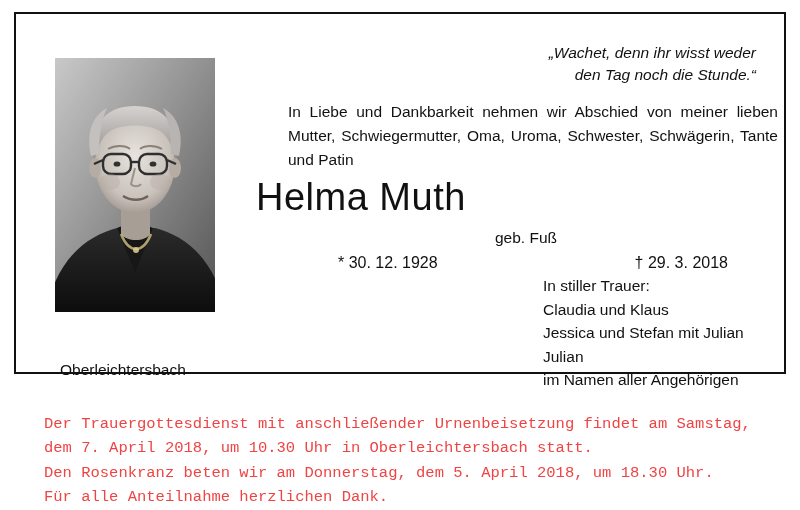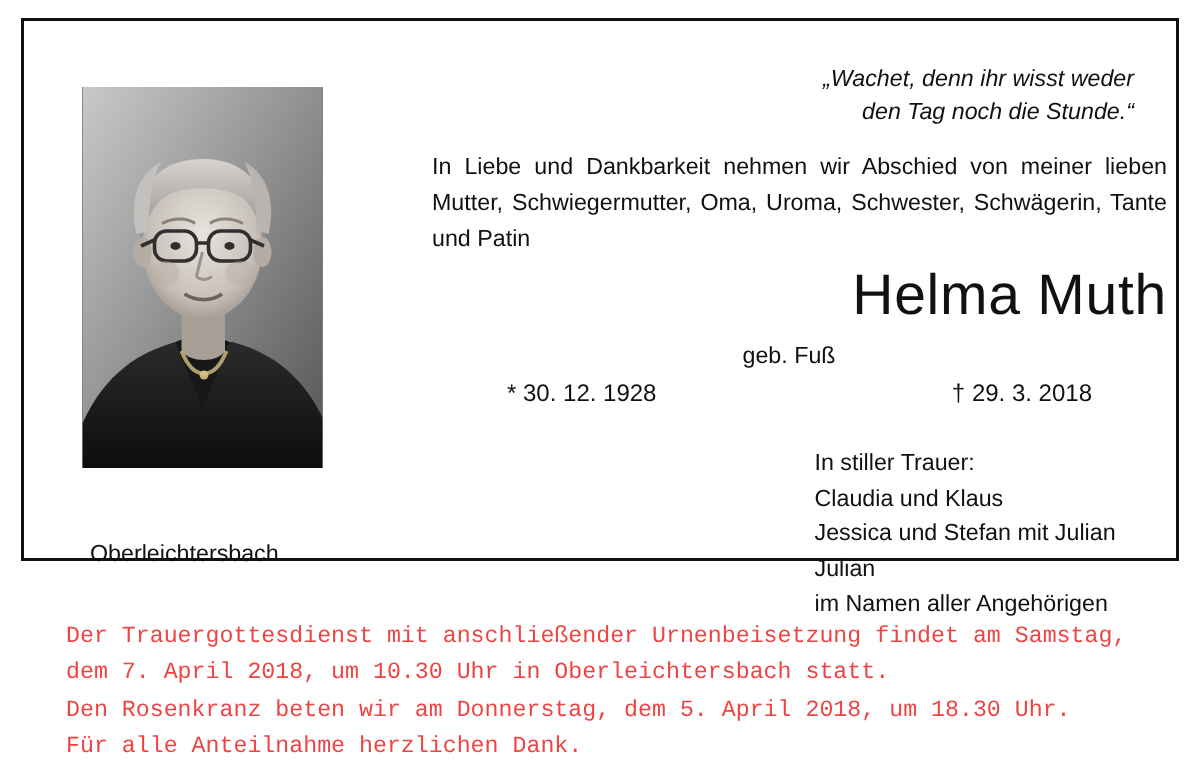--- a/index.html
+++ b/index.html
@@ -71,24 +71,24 @@
     width: 490px;
     font-size: 15.5px;
     line-height: 1.55;
     text-align: justify;
     color: #111111;
   }
 
   
   .name {
     position: absolute;
-    left: 222px;
+    left: 240px;
     top: 162px;
     width: 540px;
-    text-align: right;
+    text-align: left;
     font-size: 38px;
     letter-spacing: 0.5px;
     color: #111111;
   }
 
   .maidenname {
     position: absolute;
     left: 240px;
     top: 215px;
     width: 540px;
@@ -108,21 +108,21 @@
     justify-content: space-between;
     padding: 0 60px 0 70px;
     box-sizing: border-box;
     gap: 28px;
   }
 
   
   .mourners {
     position: absolute;
     left: 527px;
-    top: 283px;
+    top: 260px;
     width: 250px;
     font-size: 15.5px;
     line-height: 1.52;
     color: #111111;
   }
   .mourners div { white-space: nowrap; }
 
   
   .place {
     position: absolute;

